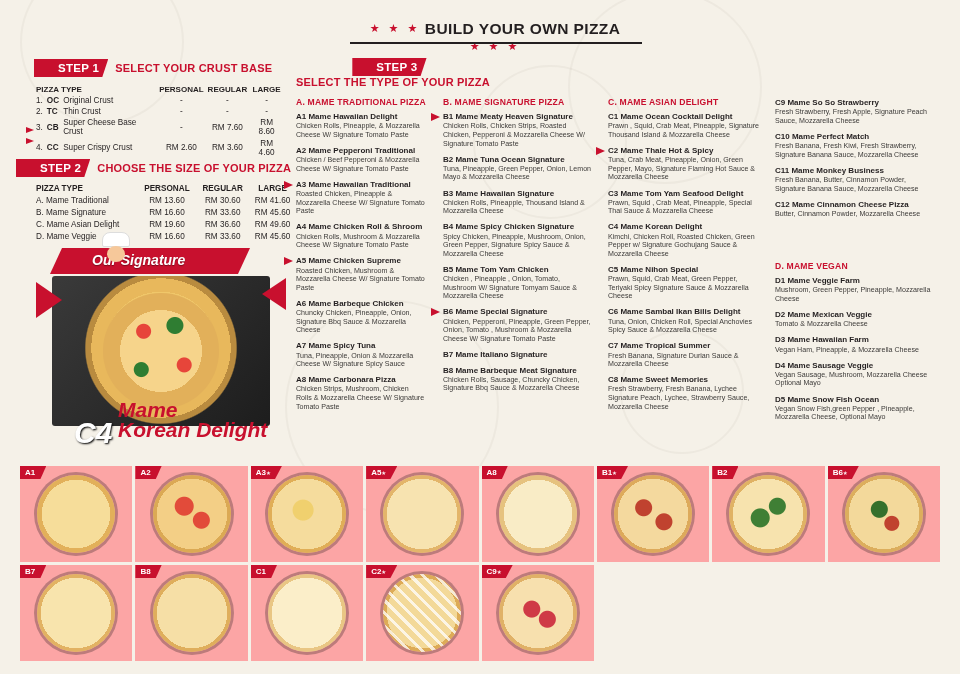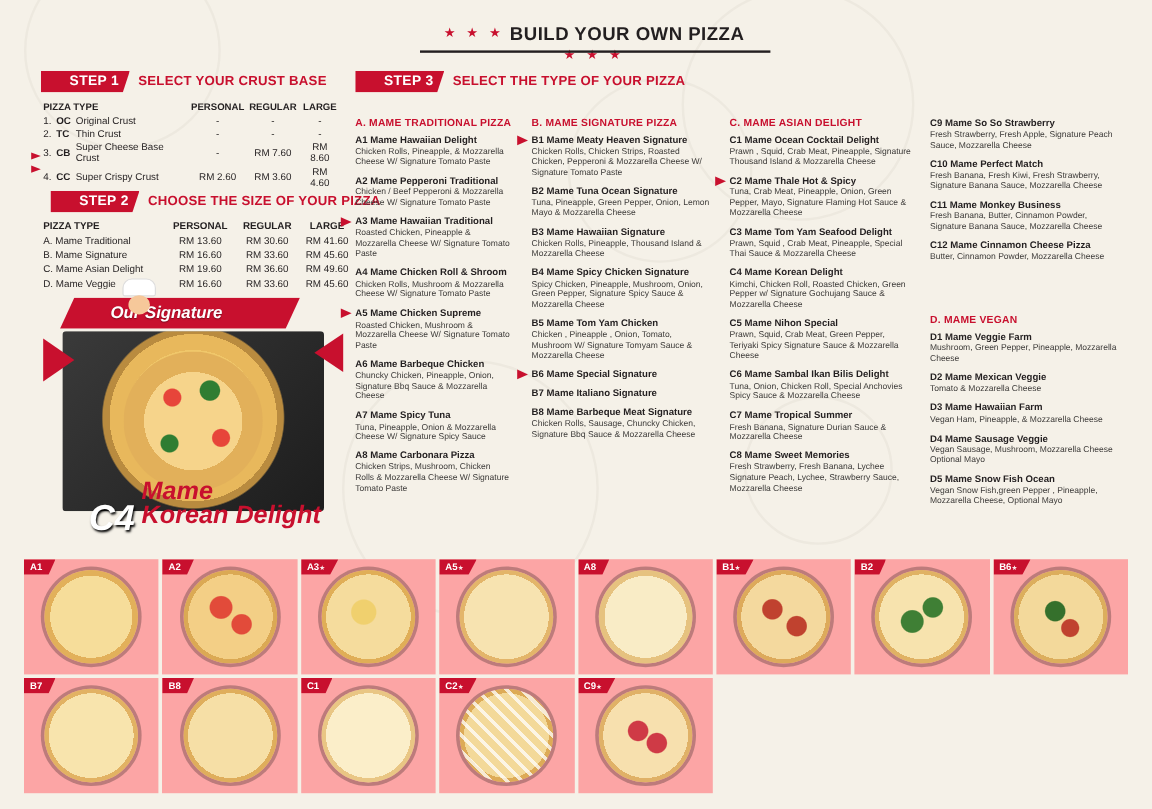--- a/index.html
+++ b/index.html
@@ -29,22 +29,22 @@
   
   .step{position:absolute;height:20px;display:flex;align-items:center;}
   .step .tag{
     background:#c8102e;color:#fff;font-weight:bold;font-size:11.5px;
     padding:3px 9px 3px 24px;letter-spacing:.3px;
     clip-path:polygon(0 0,100% 0,92% 100%,0% 100%);
     margin-right:7px;
   }
   .step .txt{color:#c8102e;font-weight:bold;font-size:11px;letter-spacing:.2px;}
   #step1{left:34px;top:58px;}
-  #step2{left:42px;top:158px;}
-  #step3{left:296px;top:58px;}
+  #step2{left:16px;top:158px;}
+  #step3{left:296px;top:58px;flex-direction:column;}
 
   
   .t1{position:absolute;left:34px;top:84px;font-size:8.2px;width:250px;}
   .t1 table{border-collapse:collapse;width:100%;}
   .t1 th{font-weight:bold;text-align:left;padding:1px 2px;font-size:8px;}
   .t1 td{padding:1.1px 2px;}
   .t1 .ctr{text-align:center;}
   .t1 .code{font-weight:bold;}
 
   
@@ -313,20 +313,21 @@
       <span class="nm">B4 Mame Spicy Chicken Signature</span>
       <span class="ds">Spicy Chicken, Pineapple, Mushroom, Onion, Green Pepper, Signature Spicy Sauce &amp; Mozzarella Cheese</span>
       </div>
     <div class="item">
       <span class="nm">B5 Mame Tom Yam Chicken</span>
       <span class="ds">Chicken , Pineapple , Onion, Tomato, Mushroom W/ Signature Tomyam Sauce &amp; Mozzarella Cheese</span>
       </div>
     <div class="item">
       <div class="arrow" style="left:-12px;top:1px;"></div>
       <span class="nm">B6 Mame Special Signature</span>
+      <span class="ds">Chicken, Pepperoni, Pineapple, Green Pepper, Onion, Tomato , Mushroom &amp; Mozzarella Cheese W/ Signature Tomato Paste</span>
       </div>
     <div class="item">
       <span class="nm">B7 Mame Italiano Signature</span>
       </div>
     <div class="item">
       <span class="nm">B8 Mame Barbeque Meat Signature</span>
       <span class="ds">Chicken Rolls, Sausage, Chuncky Chicken, Signature Bbq Sauce &amp; Mozzarella Cheese</span>
       </div>
   </div>
 

